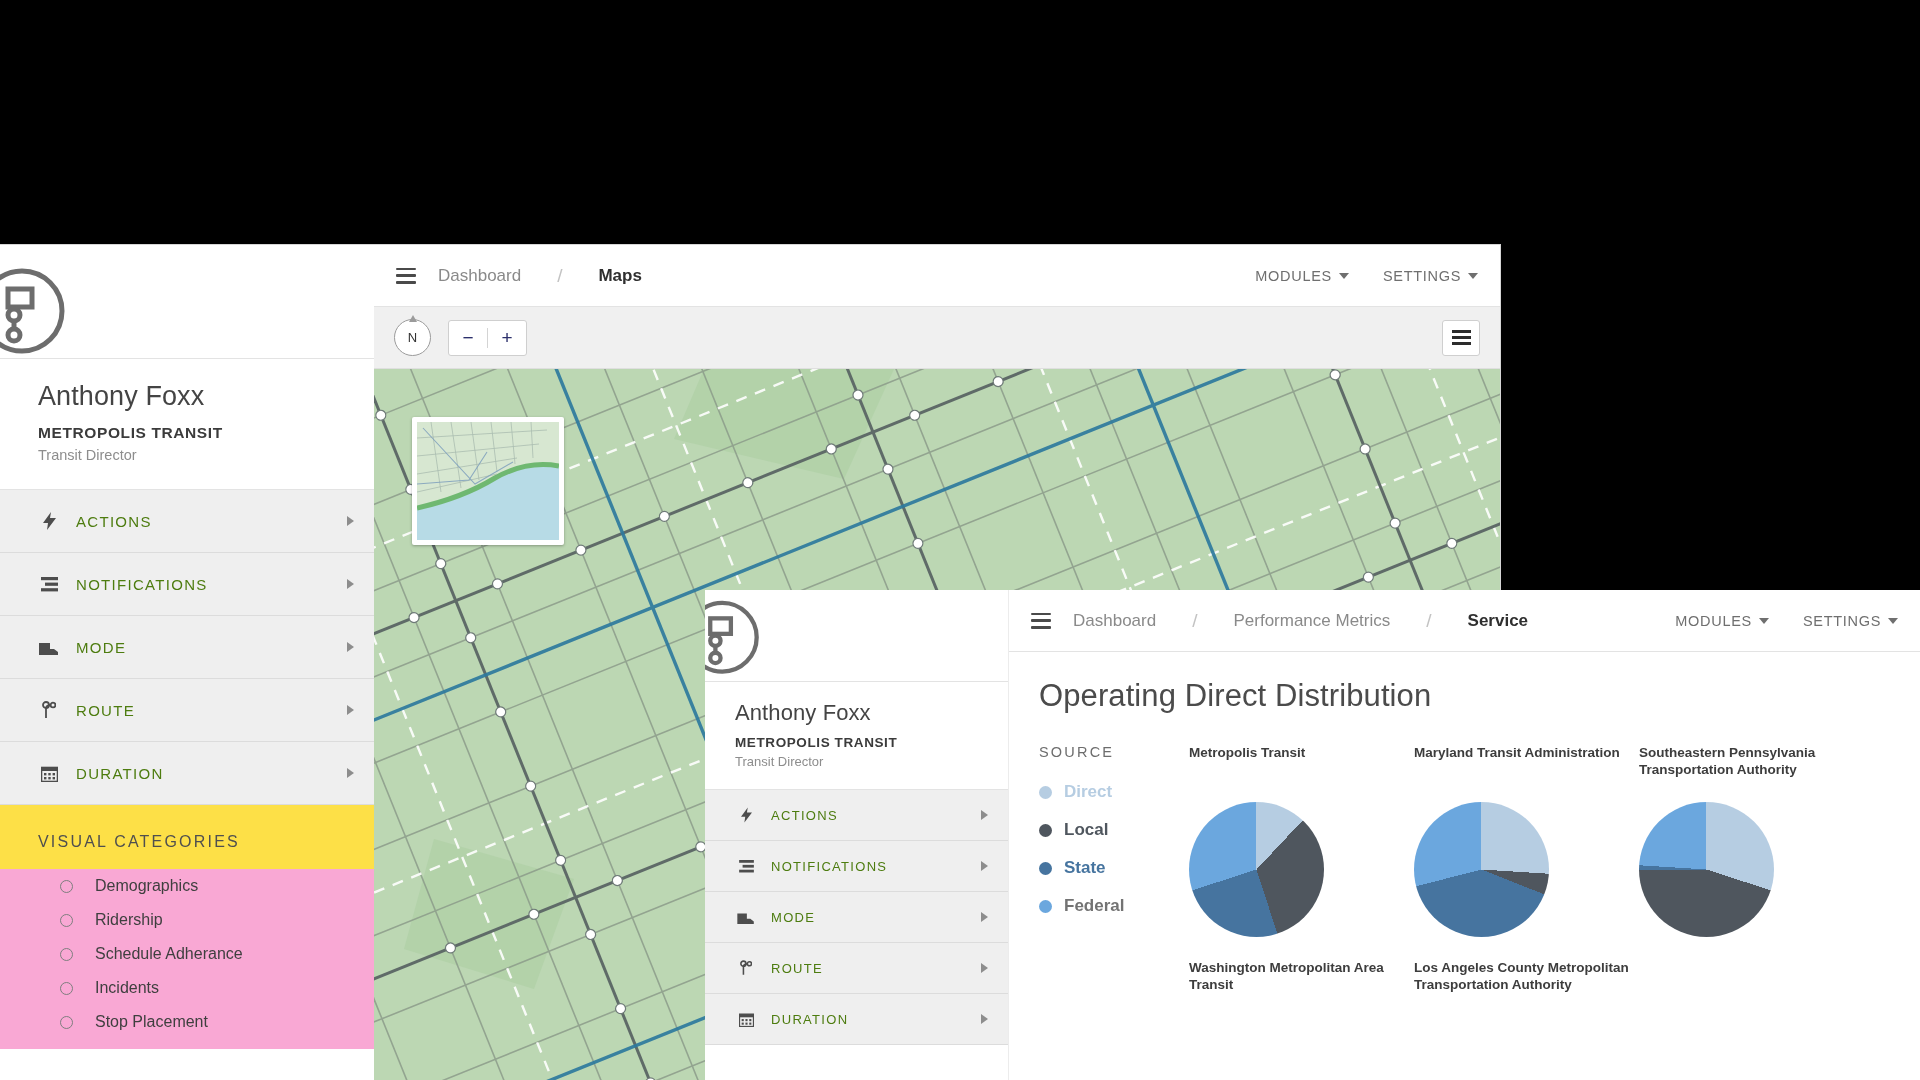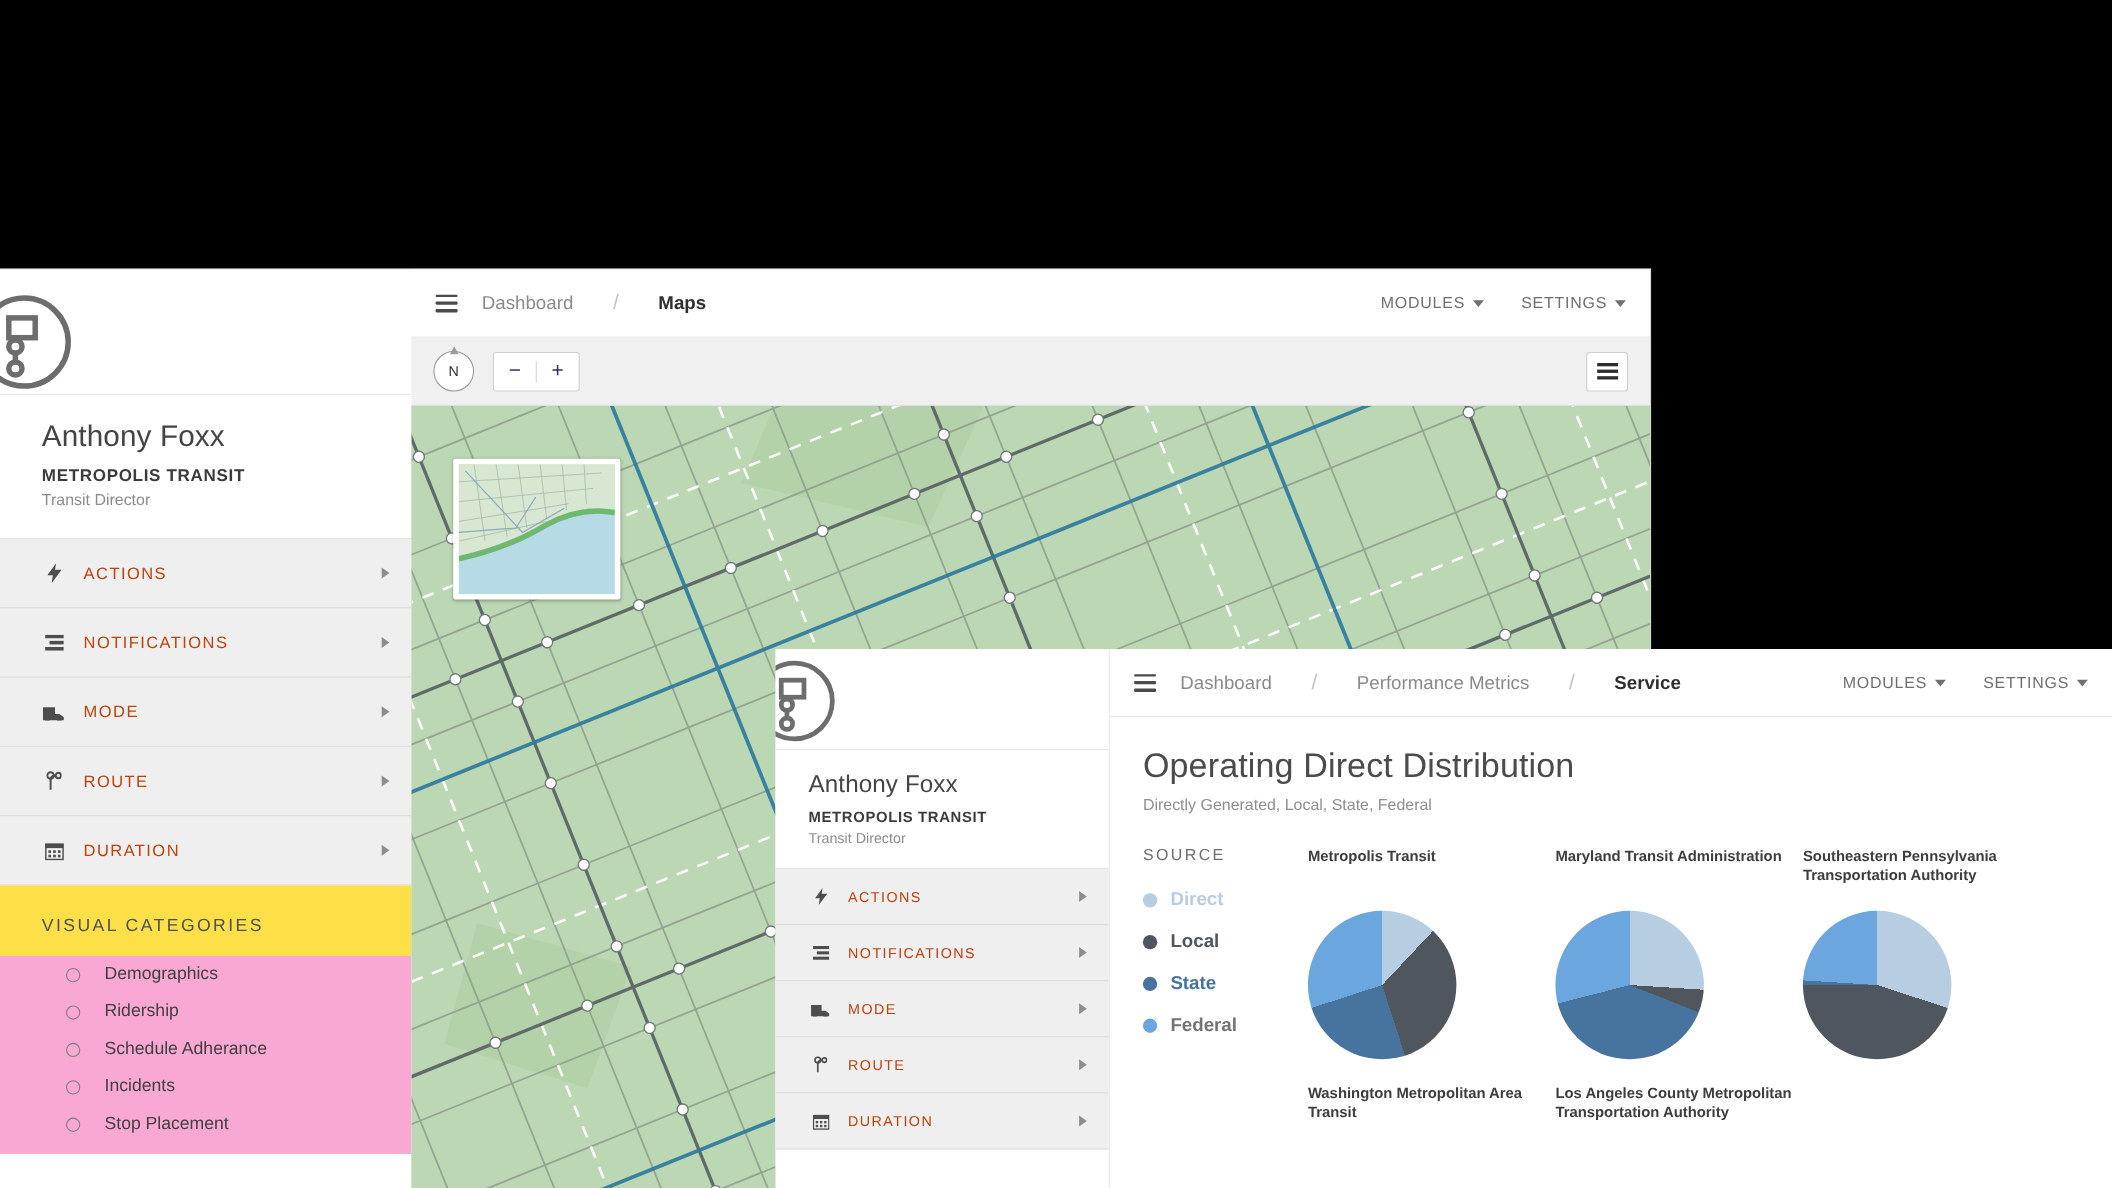--- a/index.html
+++ b/index.html
@@ -31,21 +31,21 @@
   .logo { position:absolute; left:-26px; top:18px; }
   .profile { padding:22px 0 26px 38px; border-bottom:1px solid #e3e3e3; background:#fff; }
   .p-name { font-size:27px; color:#444; font-weight:400; letter-spacing:.1px; }
   .p-org { font-size:15.5px; font-weight:bold; color:#3b3b3b; letter-spacing:.6px; margin-top:12px;}
   .p-role { font-size:14.5px; color:#8d8d8d; margin-top:5px; }
 
   .navlist { background:#efefef; }
   .navrow { height:63px; display:flex; align-items:center; padding:0 20px 0 36px;
             border-bottom:1px solid #dcdcdc; cursor:pointer; }
   .navrow .nic { width:26px; display:flex; justify-content:center; color:#4d4d4d; }
-  .navrow .nlabel { font-size:15px; letter-spacing:1.3px; color:#c2410c; margin-left:14px; }
+  .navrow .nlabel { font-size:15px; letter-spacing:1.3px; color:#4d7c0f; margin-left:14px; }
   .navrow .arrow { margin-left:auto; width:0;height:0;
                    border-top:5px solid transparent;border-bottom:5px solid transparent;
                    border-left:7px solid #8d8d8d; }
 
   .cat-head { background:#fde047; padding:28px 0 18px 38px; }
   .cat-head span { font-size:16px; letter-spacing:2.2px; color:#4f4f4f; font-weight:500; }
   .cat-list { background:#f9a8d4; padding-bottom:10px; }
   .cat-row { display:flex; align-items:center; padding:8px 0 8px 38px; cursor:pointer; }
   .radio { width:13px; height:13px; border:1.6px solid #7e7e7e; border-radius:50%; }
   .cat-row span { font-size:16px; color:#3f3f3f; margin-left:22px; }
@@ -586,21 +586,20 @@
           </div>
           <div class="menu-item">
             <span>SETTINGS</span>
             <span class="caret"></span>
           </div>
         </div>
       </div>
 
       <div class="dash-body">
         <div class="dash-title">Operating Direct Distribution</div>
-        <div class="dash-sub">Directly Generated, Local, State, Federal</div>
 
         <div class="chart-wrap">
           <div class="legend">
             <div class="legend-title">SOURCE</div>
             <div class="legend-row">
               <span class="legend-dot" id="dot0" style="background: rgb(182, 205, 226);"></span>
               <span class="legend-label" id="lbl0" style="color: rgb(182, 205, 226);">Direct</span>
             </div>
             <div class="legend-row">
               <span class="legend-dot" id="dot1" style="background: rgb(79, 86, 94);"></span>

